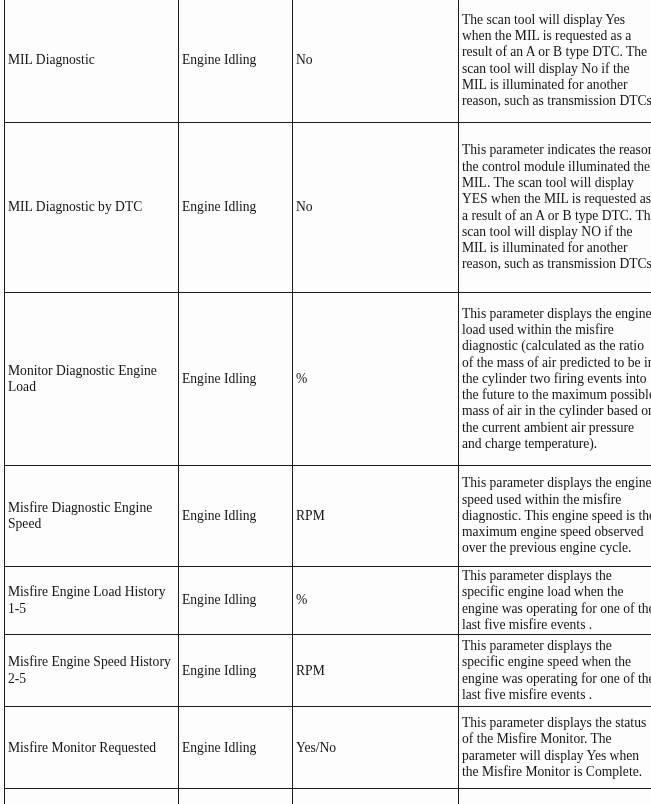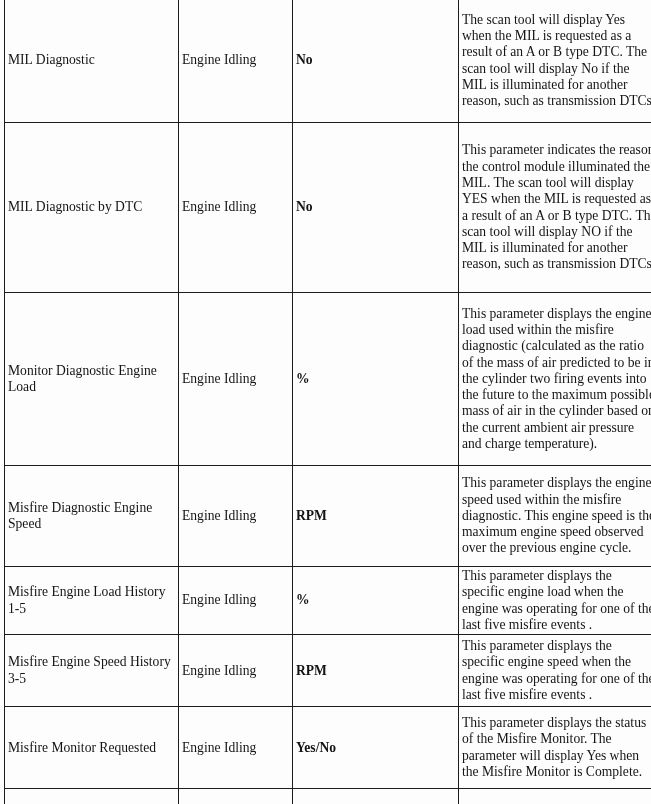--- a/index.html
+++ b/index.html
@@ -28,21 +28,21 @@
     vertical-align: middle;
     padding: 1px 2px 1px 3px;
     font-size: 13.6px;
     line-height: 16.3px;
     color: #141414;
     overflow: hidden;
     word-wrap: break-word;
   }
   td.col-param   { width: 168px; }
   td.col-cond    { width: 108px; }
-  td.col-value   { width: 160px; font-weight: bold; }
+  td.col-value   { width: 160px; }
   td.col-desc    { width: 195px; }
 
   tbody tr:nth-child(1) { height: 124px; }
   tbody tr:nth-child(2) { height: 170px; }
   tbody tr:nth-child(3) { height: 173px; }
   tbody tr:nth-child(4) { height: 101px; }
   tbody tr:nth-child(5) { height: 67px;  }
   tbody tr:nth-child(6) { height: 72px;  }
   tbody tr:nth-child(7) { height: 82px;  }
   tbody tr:nth-child(8) { height: 40px;  }
@@ -77,21 +77,21 @@
     <td class="col-value">RPM</td>
     <td class="col-desc">This parameter displays the engine speed used within the misfire diagnostic. This engine speed is the maximum engine speed observed over the previous engine cycle.</td>
   </tr>
         <tr>
     <td class="col-param">Misfire Engine Load History 1-5</td>
     <td class="col-cond">Engine Idling</td>
     <td class="col-value">%</td>
     <td class="col-desc">This parameter displays the specific engine load when the engine was operating for one of the last five misfire events .</td>
   </tr>
         <tr>
-    <td class="col-param">Misfire Engine Speed History 3-5</td>
+    <td class="col-param">Misfire Engine Speed History 2-5</td>
     <td class="col-cond">Engine Idling</td>
     <td class="col-value">RPM</td>
     <td class="col-desc">This parameter displays the specific engine speed when the engine was operating for one of the last five misfire events .</td>
   </tr>
         <tr>
     <td class="col-param">Misfire Monitor Requested</td>
     <td class="col-cond">Engine Idling</td>
     <td class="col-value">Yes/No</td>
     <td class="col-desc">This parameter displays the status of the Misfire Monitor. The parameter will display Yes when the Misfire Monitor is Complete.</td>
   </tr>

